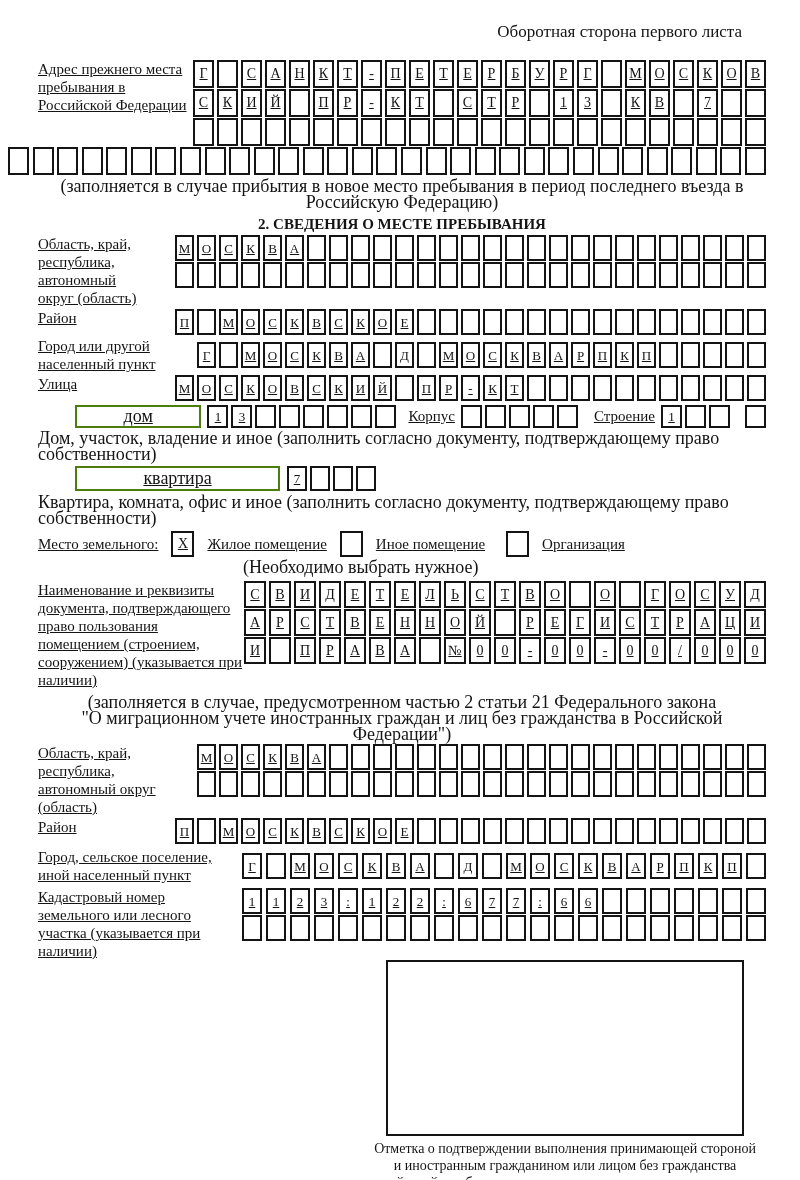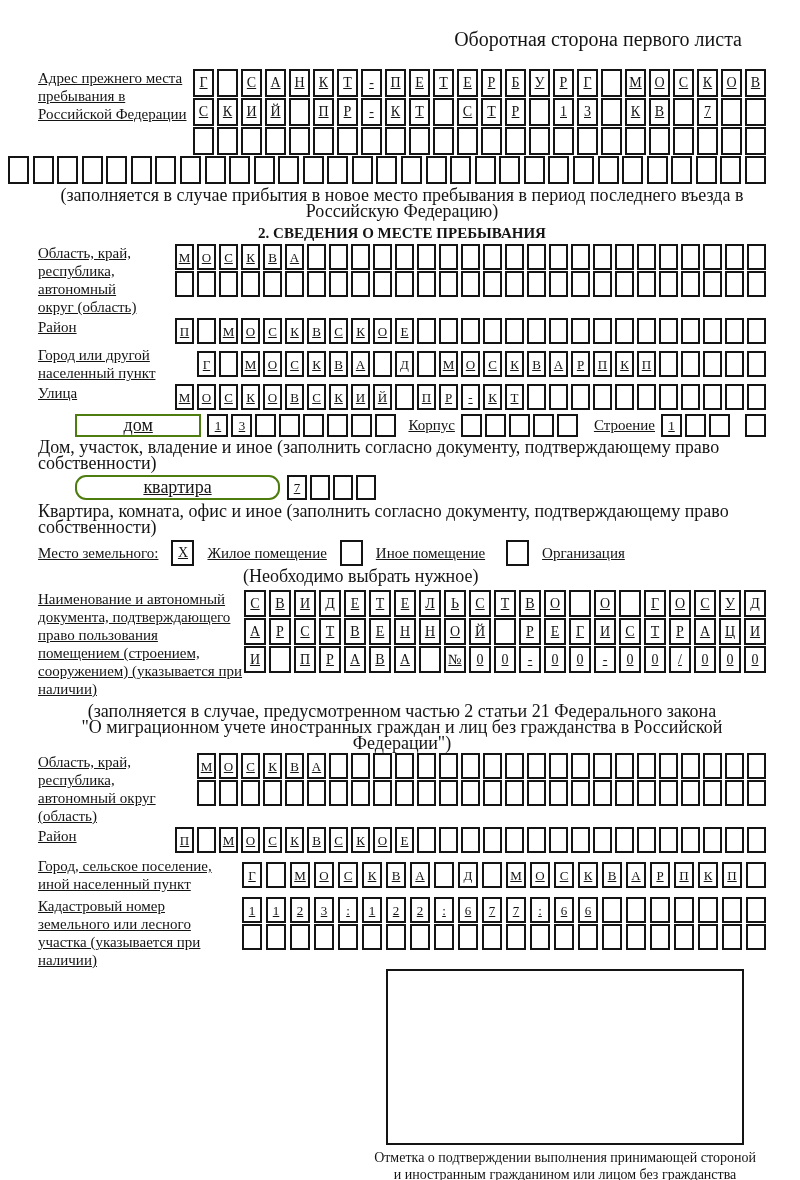--- a/index.html
+++ b/index.html
@@ -4,21 +4,21 @@
 <style>
   * { box-sizing: border-box; }
   html,body { margin:0; padding:0; background:#ffffff; }
   .page {
     position:relative; width:800px; height:1180px; margin:0 auto;
     background:#ffffff; color:#141414; overflow:hidden;
     font-family:"Liberation Serif","DejaVu Serif",serif;
   }
   .content { margin:0 34px 0 38px; }
 
-  .header-note { padding-top:28px; text-align:right; font-size:20px; padding-right:24px; }
+  .header-note { padding-top:22px; text-align:right; font-size:17px; padding-right:24px; }
 
   .fr { display:flex; align-items:flex-start;text-decoration:underline; }
   .fr.center-v { align-items:center; }
   .flabel { font-size:15px; line-height:18px; flex:0 0 auto; }
   .rows { display:flex; flex-direction:column; gap:1px; margin-left:auto; }
 
   .boxrow { display:flex; margin-left:auto; }
   .boxrow.left { margin-left:0; }
   .cell {
     border:2px solid #141414; background:#fff; display:flex;
@@ -34,21 +34,21 @@
   .papt { gap:3px; } .papt .cell { width:20px; height:25px; font-size:13px; }
   .stroenie-row .cell:last-child { margin-left:12px; }
 
   .fullrow { width:758px; margin-left:-30px; justify-content:space-between; gap:0; margin-top:1px; }
 
   .note { font-size:18px; line-height:16px; text-align:center; }
   .sec-title { font-size:15px; font-weight:bold; text-align:center; }
 
   .bigbox { border:2px solid #4d7c0f; display:flex; align-items:center; justify-content:center; font-size:18px; background:#fff;margin-left:44px; }
   .house-big { width:168px; height:23px; }
-  .apt-big { width:205px; height:25px;border-radius:11px; }
+  .apt-big { width:205px; height:25px; }
 
   .inline-label { font-size:15px; line-height:1; }
   .chk { width:23px; height:26px; border:2px solid #141414; display:flex; align-items:center; justify-content:center; font-size:14px; background:#fff; flex:0 0 auto; }
 
   .stamp-wrap { width:382px; margin-left:auto; margin-right:10px; }
   .stamp-box { width:358px; height:176px; border:2px solid #141414; margin:0 auto; background:#fff; }
   .stamp-note { margin-top:4px; font-size:14px; line-height:17px; text-align:center; }
 
   .w150 { width:150px; } .w112 { width:112px; } .w150b { width:152px; }
   .w205 { width:205px; } .w135 { width:135px; } .w190 { width:190px; }.mt2{margin-top:2px}.mt3{margin-top:3px}.mt4{margin-top:4px}
@@ -390,21 +390,21 @@
       <div class="chk">X</div>
       <div class="inline-label">Жилое помещение</div>
       <div class="chk"></div>
       <div class="inline-label">Иное помещение</div>
       <div class="chk" style="margin-left:8px;"></div>
       <div class="inline-label">Организация</div>
     </div>
     <div class="note mt2" style="text-align:left; padding-left:205px;">(Необходимо выбрать нужное)</div>
 
     <div class="fr mt6">
-      <div class="flabel w205">Наименование и автономный документа, подтверждающего право пользования помещением (строением, сооружением) (указывается при наличии)</div>
+      <div class="flabel w205">Наименование и реквизиты документа, подтверждающего право пользования помещением (строением, сооружением) (указывается при наличии)</div>
       <div class="rows">
         <div class="boxrow pdoc">
             <div class="cell">С</div>
             <div class="cell">В</div>
             <div class="cell">И</div>
             <div class="cell">Д</div>
             <div class="cell">Е</div>
             <div class="cell">Т</div>
             <div class="cell">Е</div>
             <div class="cell">Л</div>

